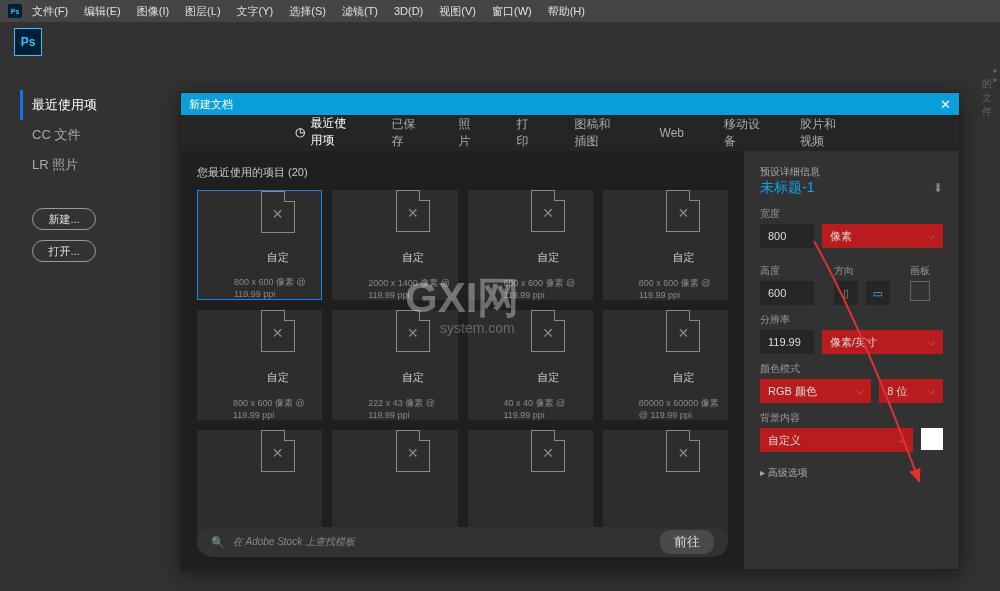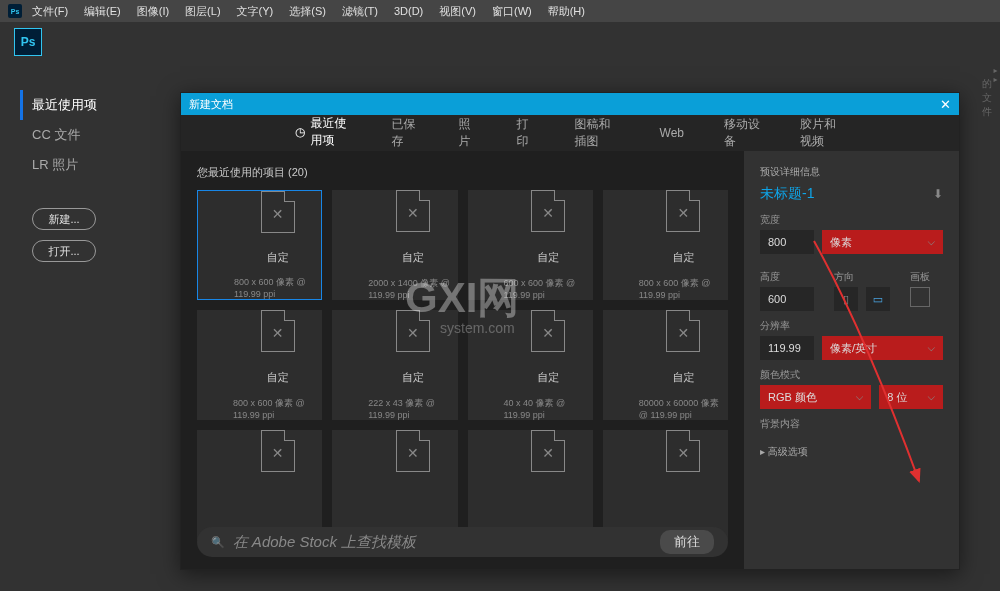--- a/index.html
+++ b/index.html
@@ -27,24 +27,24 @@
 .grid { display:grid; grid-template-columns:repeat(4,1fr); gap:10px; }
 .card { height:110px; background:#2d2d2d; display:flex; flex-direction:column; align-items:center; justify-content:space-between; cursor:pointer;padding-left:36px; }
 .card.sel { border:1px solid #1886e6; }
 .card .pg { width:34px; height:42px; border:1px solid #888; position:relative; margin-bottom:8px; }
 .card .pg::before { content:""; position:absolute; top:-1px; right:-1px; width:10px; height:10px; background:#2d2d2d; border-left:1px solid #888; border-bottom:1px solid #888; }
 .card .pg::after { content:"✕"; position:absolute; top:14px; left:10px; color:#888; font-size:14px; }
 .card .nm { color:#ccc; font-size:11px; }
 .card .sz { color:#888; font-size:9px; margin-top:2px; }
 .stock { position:absolute; bottom:12px; left:16px; right:16px; height:30px; background:#323232; border-radius:15px; display:flex; align-items:center; padding:0 14px; gap:8px; }
 .stock .mag::before { content:"🔍"; font-size:11px; opacity:0.6; }
-.stock .txt { flex:1; color:#888; font-style:italic; font-size:15px; }
+.stock .txt { flex:1; color:#888; font-style:italic; font-size:10px; }
 .stock .go { background:#4a4a4a; color:#ddd; padding:3px 14px; border-radius:10px; font-size:13px; cursor:pointer; }
 .details { width:215px; background:#323232; padding:14px 16px; font-size:11px; color:#aaa; position:relative; }
-.details .sec-title { font-size:10px; margin-bottom:6px; }
+.details .sec-title { font-size:10px; }
 .details .title-row { display:flex; align-items:center; justify-content:space-between; margin-bottom:10px; }
 .details .doc-title { color:#0ea5e9; font-size:14px; }
 .details .save-ic { color:#888; cursor:pointer; font-size:12px; }
 .details .lbl { font-size:10px; color:#999; margin-bottom:3px; margin-top:8px; }
 .details .row { display:flex; gap:8px; }
 .details .inp { background:#262626; color:#ddd; padding:4px 8px; height:24px; flex:1; display:flex; align-items:center; }
 .details .sel { background:#b91c1c; color:#ddd; padding:0 8px; height:24px; flex:1; display:flex; align-items:center; justify-content:space-between; cursor:pointer; }
 .details .sel::after { content:"⌵"; color:#888; font-size:10px; }
 .details .ic-btn { width:24px; height:24px; background:#262626; display:flex; align-items:center; justify-content:center; cursor:pointer; color:#888; font-size:11px; }
 .details .ic-btn.active { color:#4aa3e0; }
@@ -224,20 +224,26 @@
       <div class="lbl">颜色模式</div>
       <div class="row">
         <div class="sel" style="flex:2">
             <span>RGB 颜色</span>
           </div>
         <div class="sel" style="flex:1">
             <span>8 位</span>
           </div>
       </div>
       <div class="lbl">背景内容</div>
+      <div class="row">
+        <div class="sel">
+            <span>自定义</span>
+          </div>
+        <div class="sw"></div>
+      </div>
       <div class="adv">高级选项</div>
       <div class="arrow">
         <svg viewBox="0 0 130 260">
             <defs>
               <marker id="ah" markerWidth="8" markerHeight="8" refX="6" refY="3" orient="auto">
                 <path d="M0,0 L7,3 L0,6 Z" fill="#e03030"></path>
               </marker>
             </defs>
             <path d="M10,10 Q60,100 115,250" stroke="#e03030" stroke-width="2" fill="none" marker-end="url(#ah)"></path>
           </svg>

